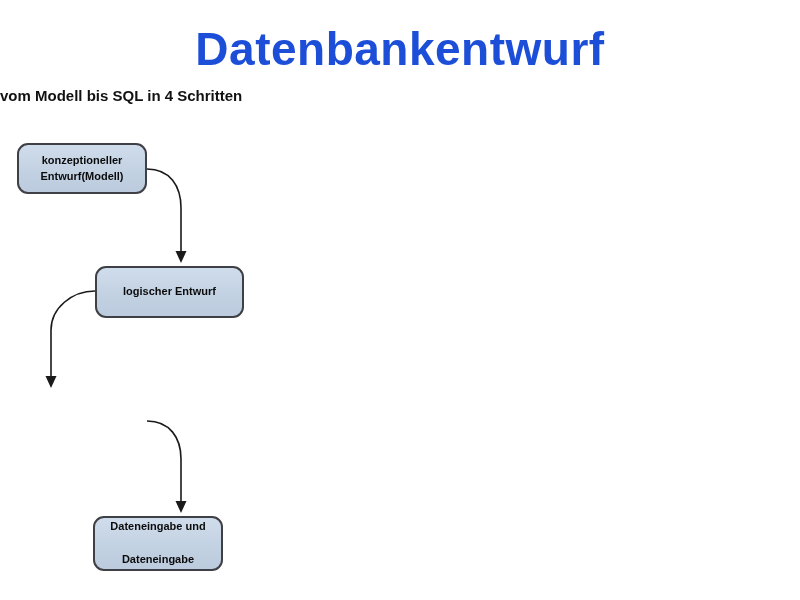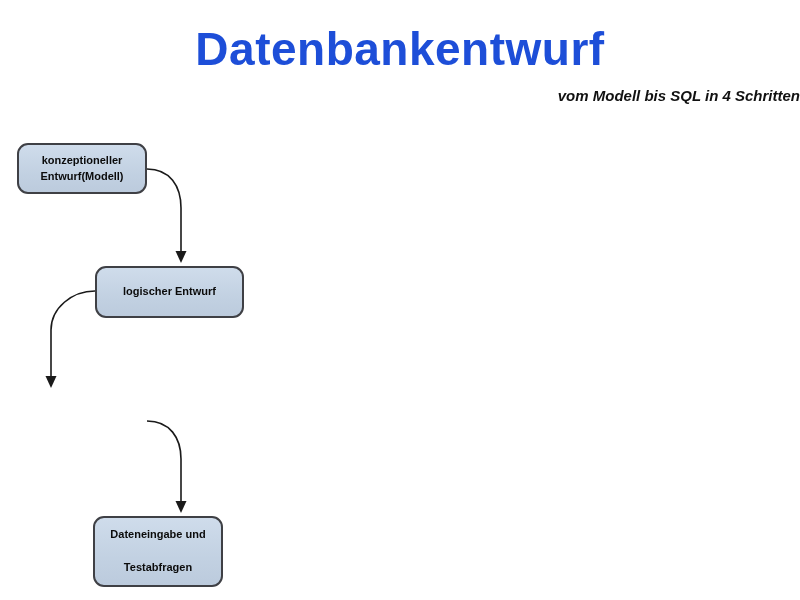--- a/index.html
+++ b/index.html
@@ -24,23 +24,22 @@
     font-size: 46px;
     font-weight: 700;
     color: #1d4ed8;
     letter-spacing: 0.5px;
   }
   .subtitle {
     position: absolute;
     top: 87px;
     left: 0;
     width: 100%;
-    text-align: right;
+    text-align: left;
     font-size: 15px;
-    font-style: italic;
     font-weight: 700;
     color: #111111;
   }
   .node {
     position: absolute;
     box-sizing: border-box;
     border: 2px solid var(--box-border, #3f4045);
     border-radius: 11px;
     background: linear-gradient(to bottom, #cfdceb 0%, var(--box-fill, #c2d1e2) 60%, #bccbdd 100%);
     display: flex;
@@ -51,21 +50,21 @@
     font-size: 11px;
     font-weight: 700;
     color: #0b0b0b;
     line-height: 1.45;
     padding: 4px 6px;
   }
   .node span { display: block; }
   #node-1 { left: 17px;  top: 143px; width: 130px; height: 51px; }
   #node-2 { left: 95px;  top: 266px; width: 149px; height: 52px; }
   #node-3 { left: 17px;  top: 392px; width: 130px; height: 52px; }
-  #node-4 { left: 93px;  top: 516px; width: 130px; height: 71px; gap: 17px; }
+  #node-4 { left: 93px;  top: 516px; width: 130px; height: 55px; gap: 17px; }
   #arrow-layer {
     position: absolute;
     left: 0; top: 0;
     width: 800px;
     height: 600px;
     pointer-events: none;
   }
   #arrow-layer path {
     fill: none;
     stroke: var(--arrow-color, #1a1a1a);
@@ -105,16 +104,16 @@
     <span>Entwurf(Modell)</span>
   </div>
 
   <div id="node-2" class="node">
     <span>logischer Entwurf</span>
   </div>
 
 
   <div id="node-4" class="node">
     <span>Dateneingabe und</span>
-    <span>Testabfragen</span>
+    <span>Dateneingabe</span>
   </div>
 
 </div>
 
 </body></html>

